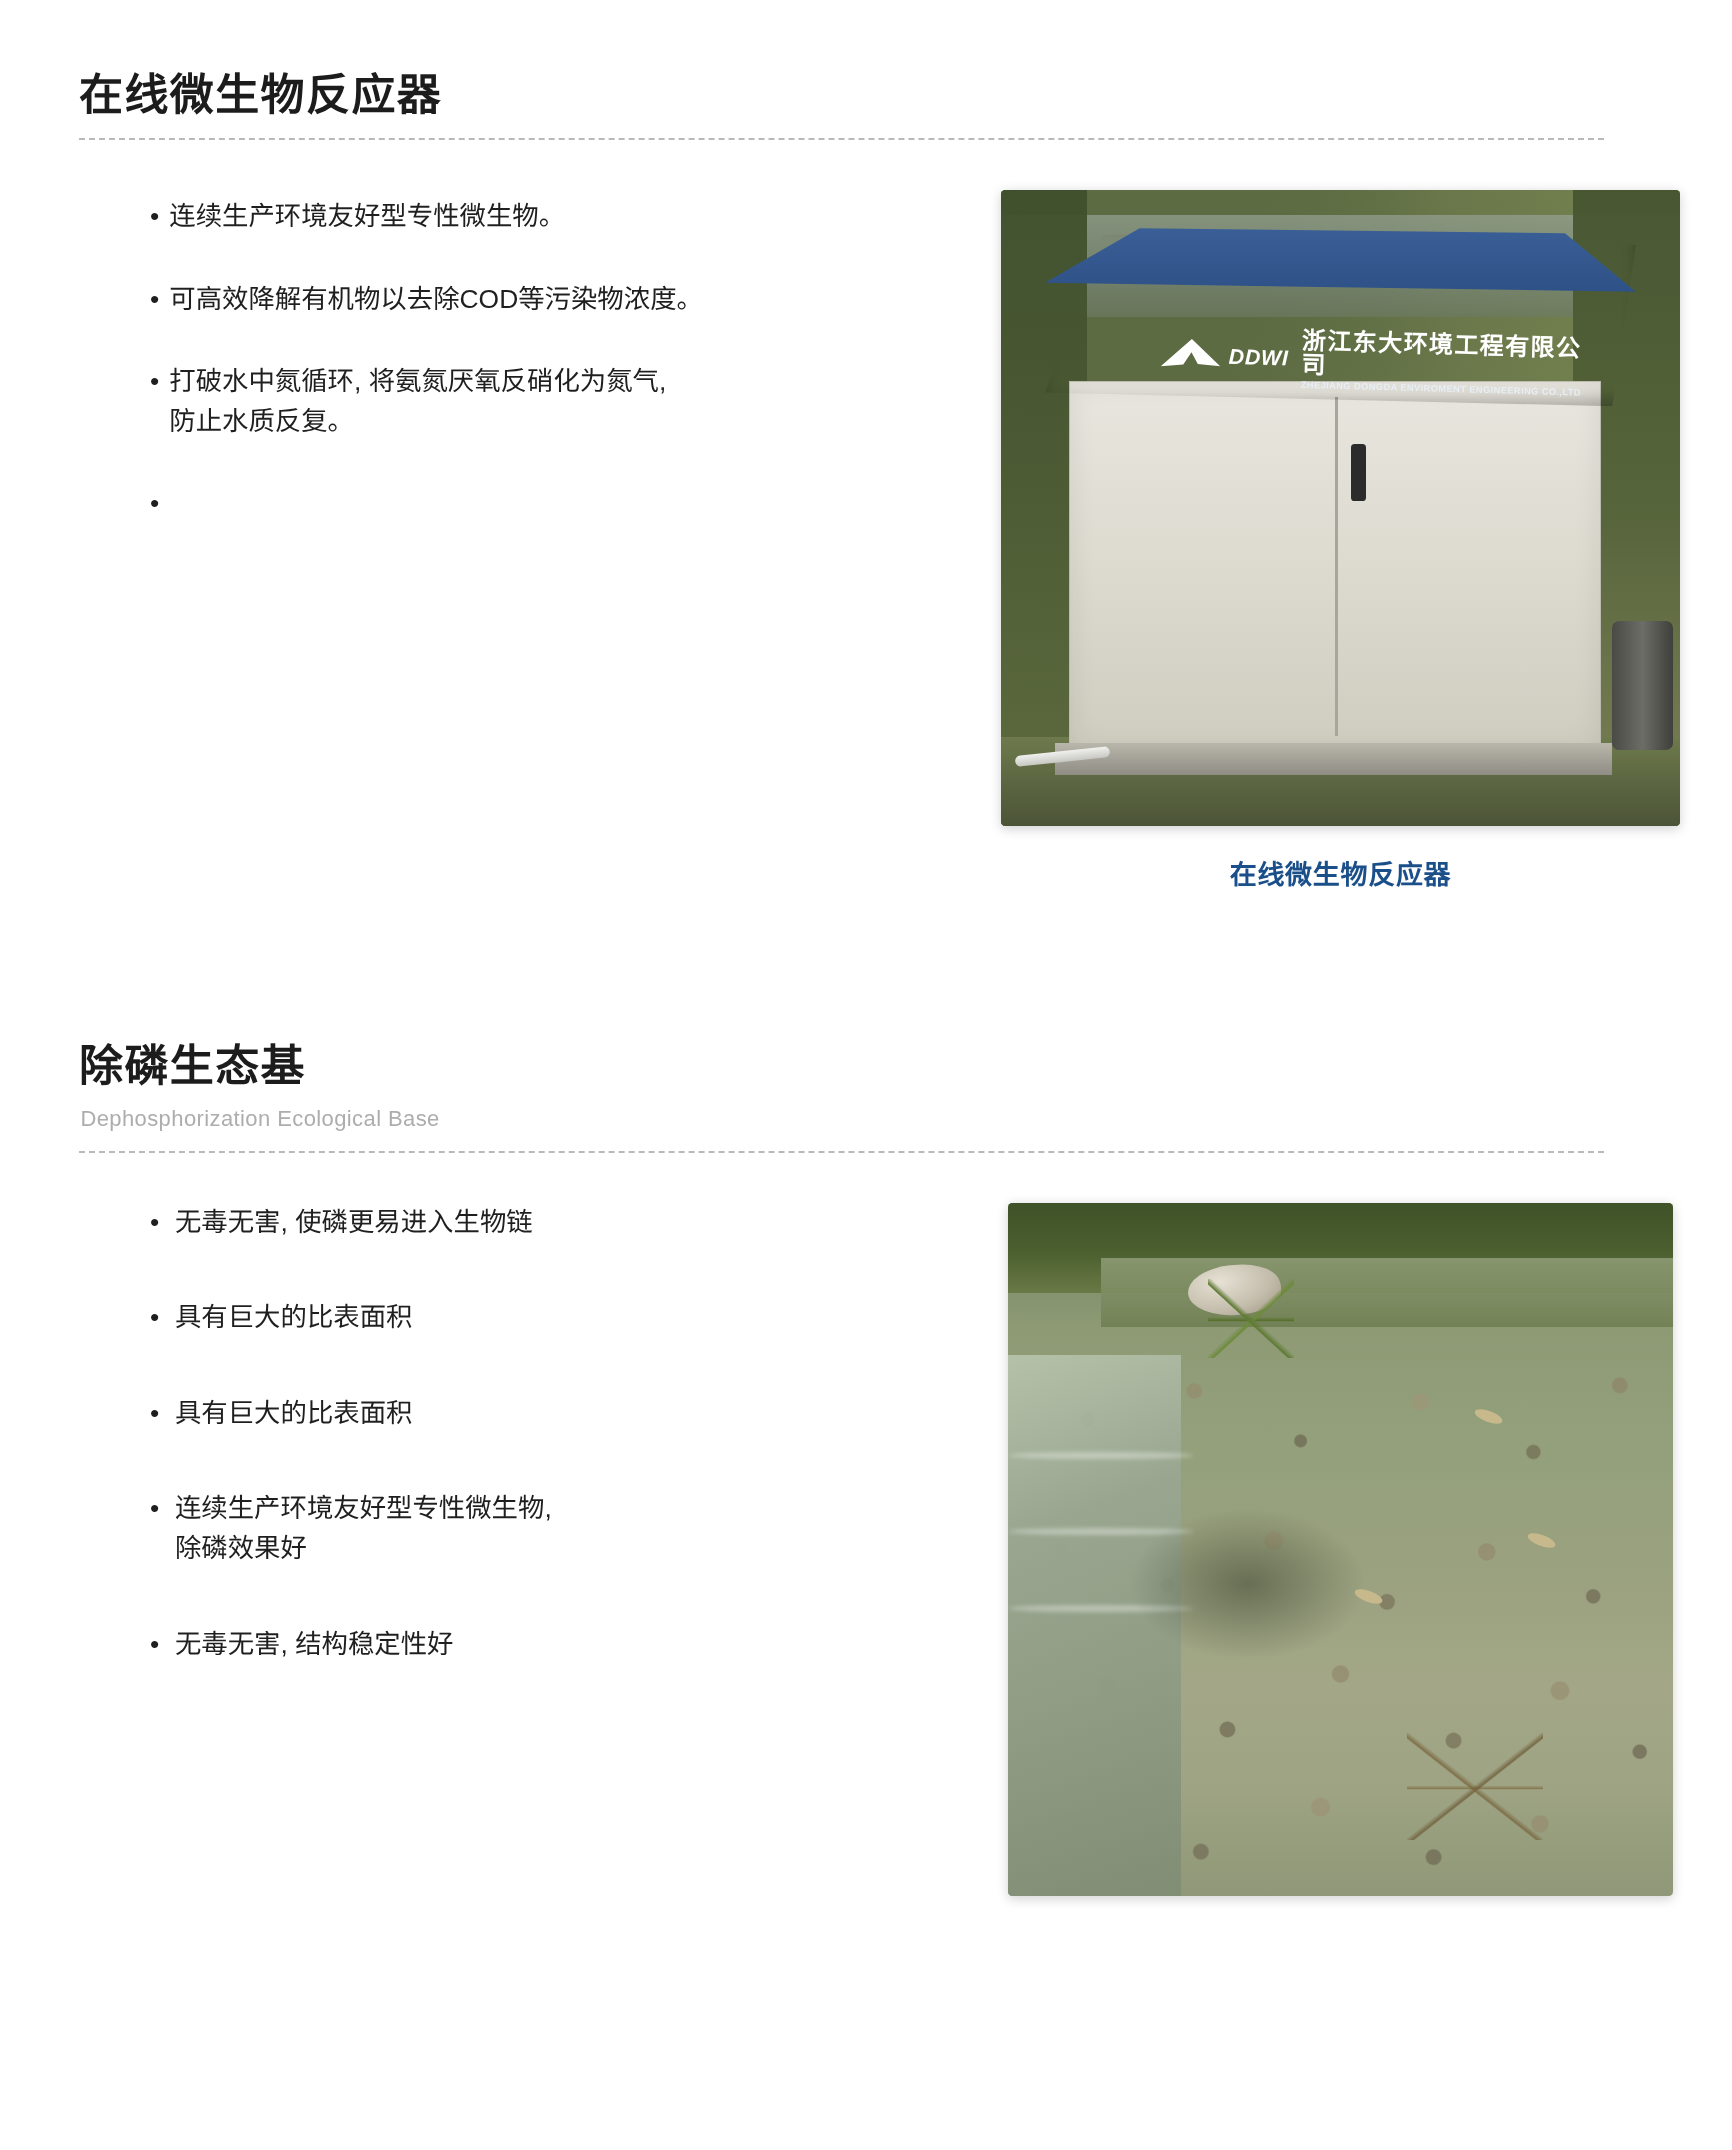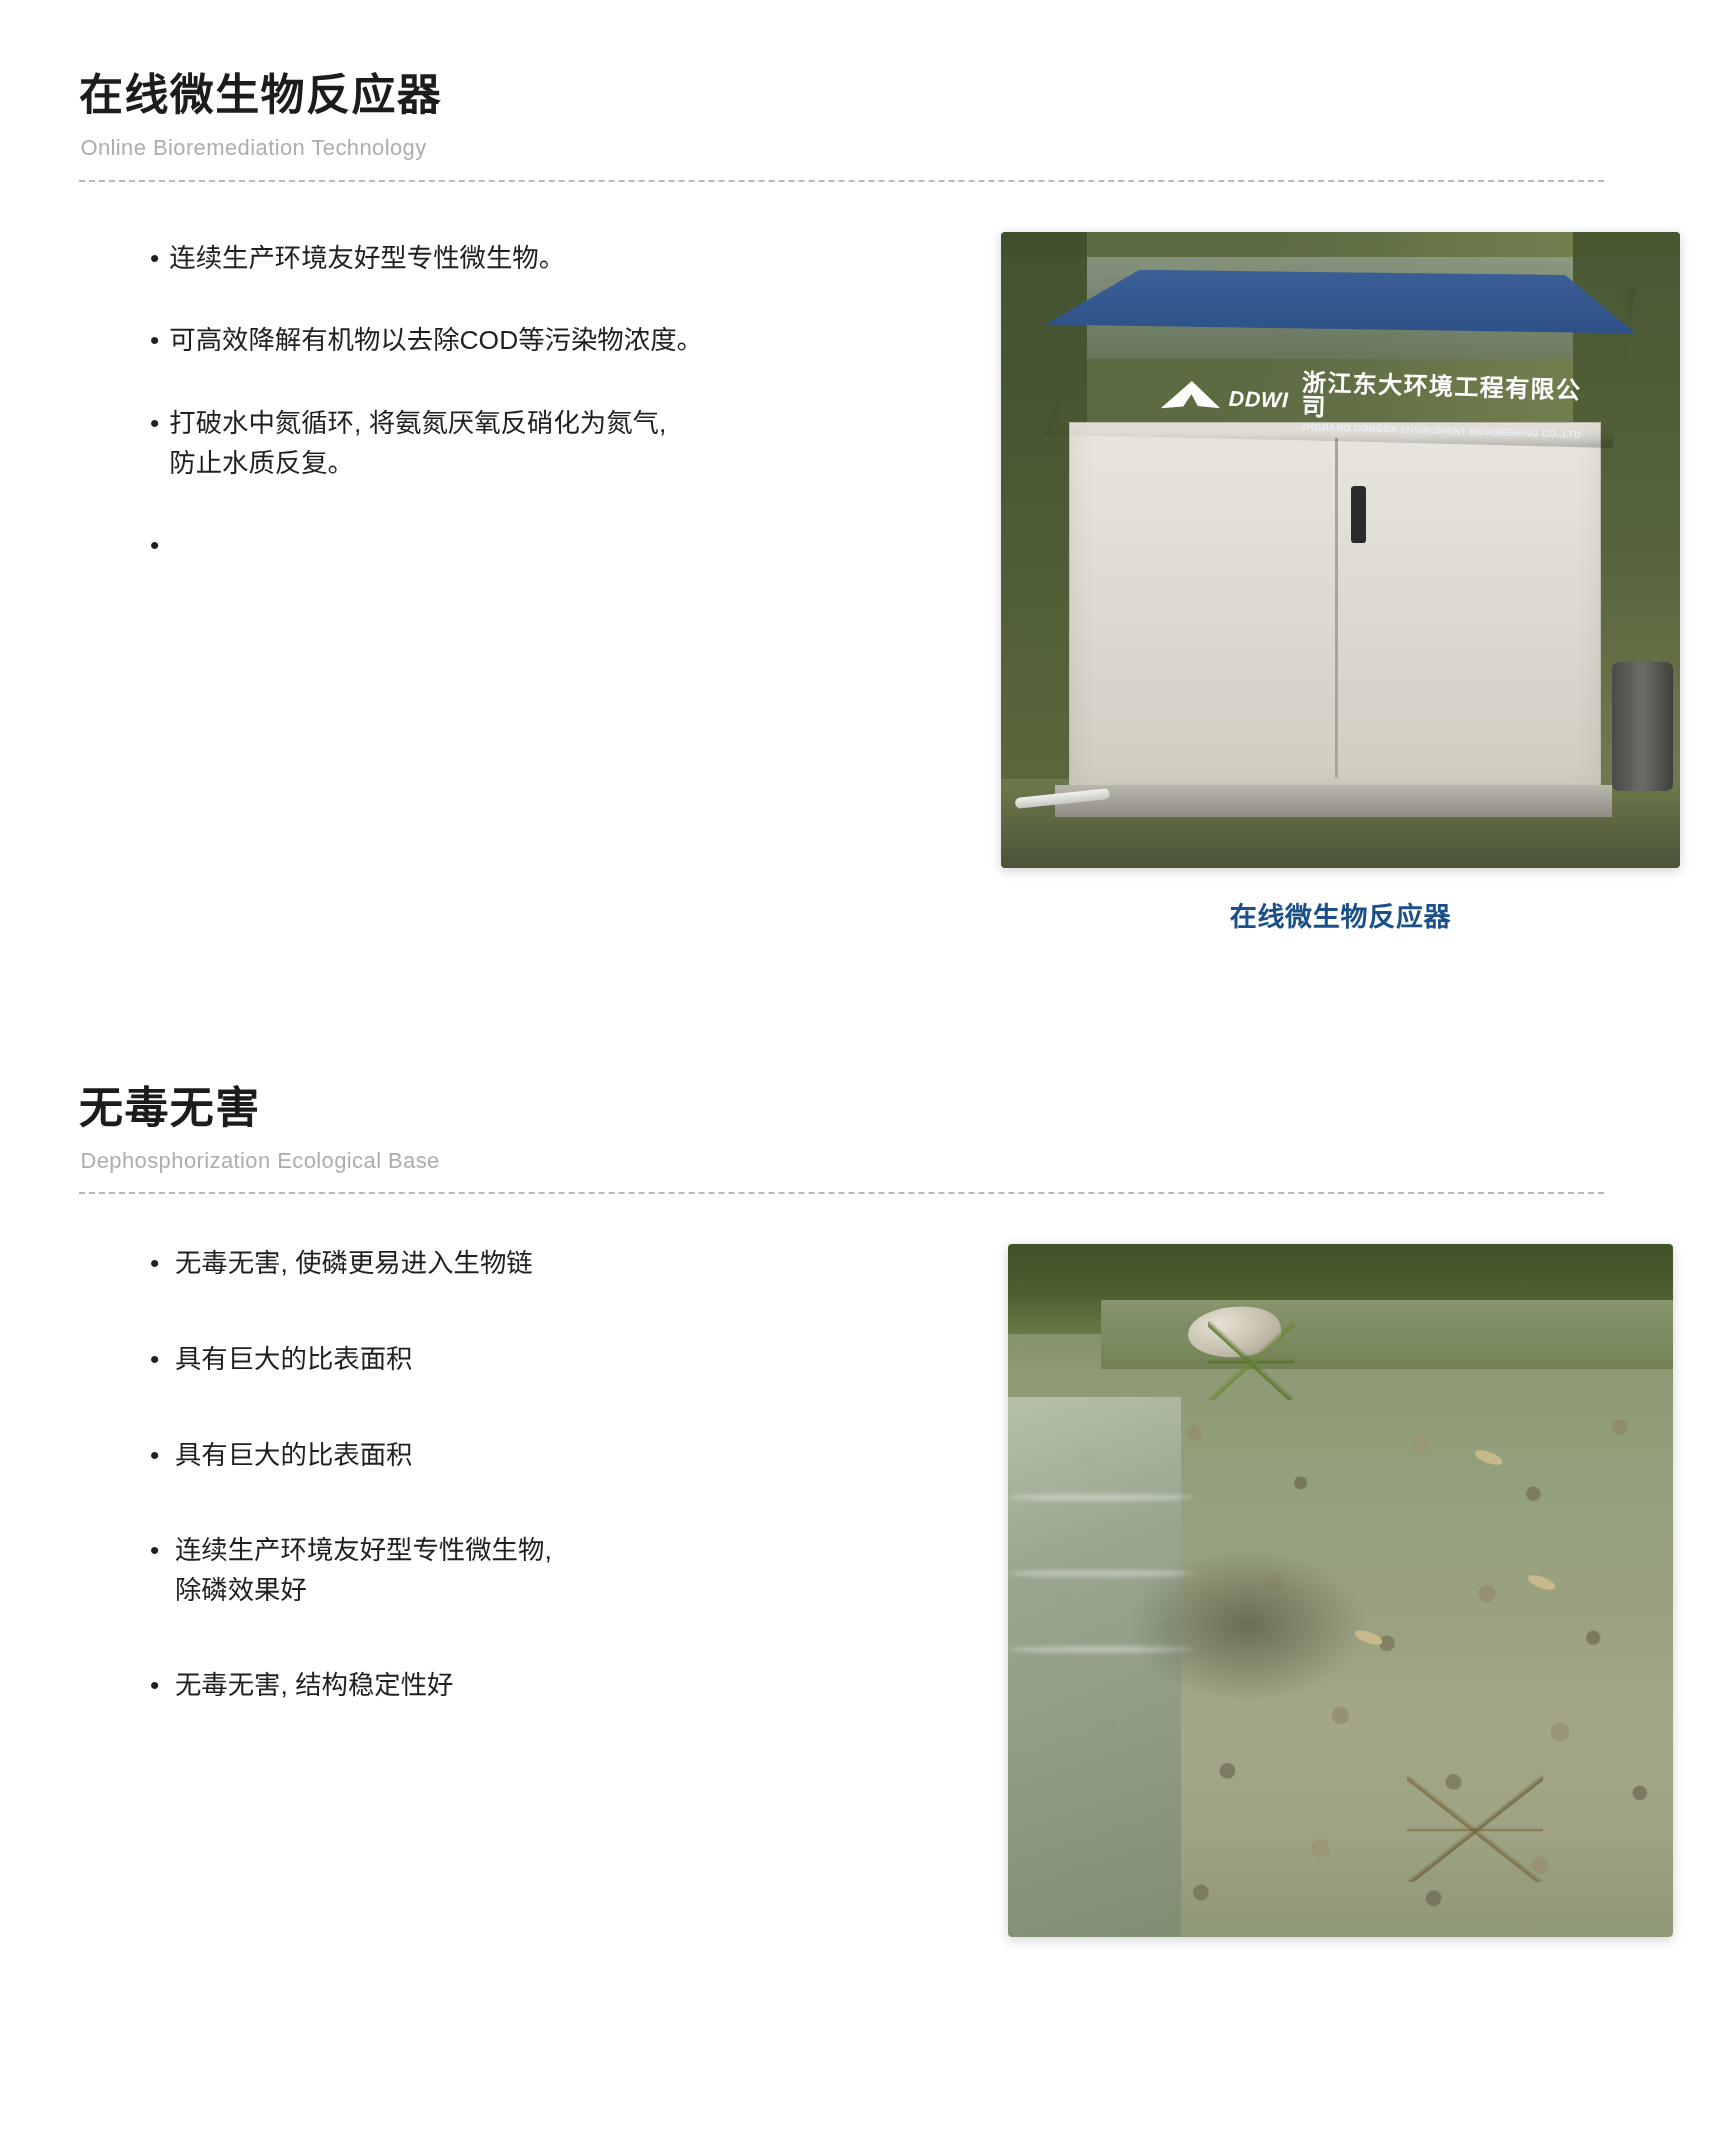--- a/index.html
+++ b/index.html
@@ -339,21 +339,20 @@
     transform: rotate(20deg);
   }
 </style>
 </head>
 <body>
 
 <div class="page">
 
   <div class="section" id="sec1" style="padding-top:71px;">
     <h1 class="sec-title">在线微生物反应器</h1>
-    <div class="sec-subtitle">Online Bioremediation Technology</div>
     <div class="divider"></div>
 
     <div class="body-row">
       <div class="bullets">
         <div class="bullet">
           <span class="dot">•</span>
           <span class="btext">连续生产环境友好型专性微生物。</span>
         </div>
         <div class="bullet">
           <span class="dot">•</span>
@@ -393,21 +392,21 @@
           <div class="p1-base"></div>
           <div class="p1-pipe-l"></div>
           <div class="p1-pipe-r"></div>
         </div>
         <div class="fig-caption">在线微生物反应器</div>
       </div>
     </div>
   </div>
 
   <div class="section" id="sec2" style="padding-top:150px;">
-    <h1 class="sec-title">无毒无害</h1>
+    <h1 class="sec-title">除磷生态基</h1>
     <div class="sec-subtitle">Dephosphorization Ecological Base</div>
     <div class="divider"></div>
 
     <div class="body-row">
       <div class="bullets">
         <div class="bullet">
           <span class="dot">•</span>
           <span class="btext">无毒无害, 使磷更易进入生物链</span>
         </div>
         <div class="bullet">

